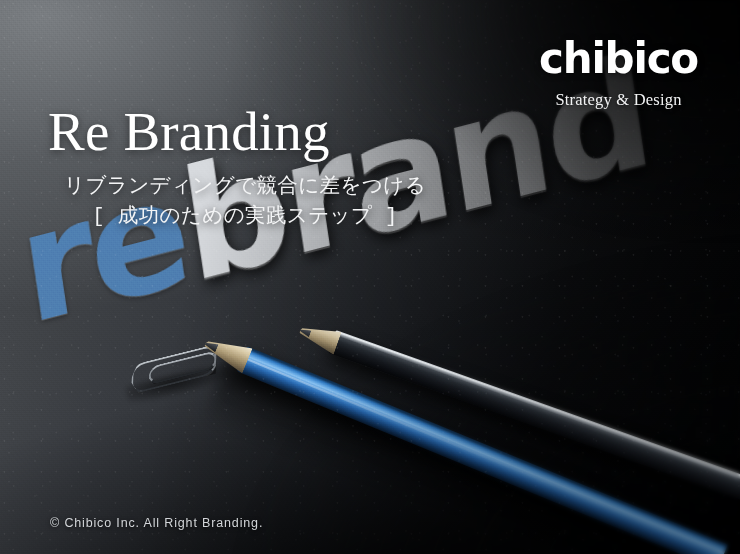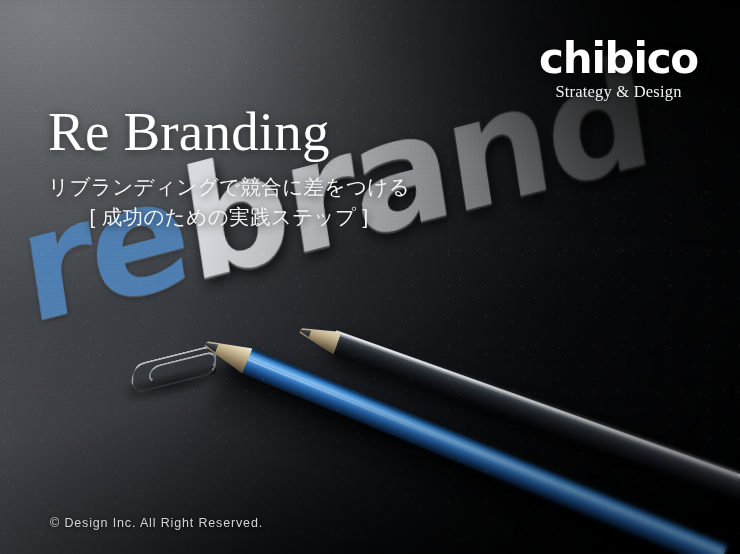--- a/index.html
+++ b/index.html
@@ -277,21 +277,21 @@
   .logo-word {
     font-family: "DejaVu Sans", sans-serif;
     font-weight: 700;
     font-size: 42px;
     line-height: 1;
     letter-spacing: -1.2px;
     color: #ffffff;
     text-shadow: 0 1px 6px rgba(0,0,0,0.55);
   }
   .logo-tag {
-    margin-top: 4px;
+    margin-top: 12px;
     font-family: "Liberation Serif", serif;
     font-size: 16.5px;
     line-height: 1;
     letter-spacing: 0.2px;
     color: #f2f3f4;
     text-shadow: 0 1px 4px rgba(0,0,0,0.6);
   }
 
   .headline-block {
     position: absolute;
@@ -300,26 +300,27 @@
   }
   .headline {
     font-family: "Liberation Serif", serif;
     font-size: 55px;
     line-height: 1.05;
     color: #ffffff;
     letter-spacing: 0.2px;
     text-shadow: 0 2px 9px rgba(0,0,0,0.5);
   }
   .sub1, .sub2 {
-    font-family: Liberation Sans, sans-serif;
+    font-family: Liberation Mono, monospace;
     font-size: 20.5px;
     line-height: 1.34;
     color: #f4f5f6;
     letter-spacing: 0.4px;
     text-shadow: 0 2px 8px rgba(0,0,0,0.72);
+    margin-left: 16px;
   }
   .sub1 { margin-top: 12px; }
   .sub2 { margin-top: 3px; text-align: center; }
 
   .copyright {
     position: absolute;
     left: 50px;
     bottom: 24px;
     font-family: "Liberation Sans", sans-serif;
     font-size: 12.5px;
@@ -370,15 +371,15 @@
     <div class="logo-word">chibico</div>
     <div class="logo-tag">Strategy &amp; Design</div>
   </div>
 
   <div class="headline-block">
     <div class="headline">Re Branding</div>
     <div class="sub1">リブランディングで競合に差をつける</div>
     <div class="sub2">[ 成功のための実践ステップ ]</div>
   </div>
 
-  <div class="copyright">© Design Inc. All Right Reserved.</div>
+  <div class="copyright">© Chibico Inc. All Right Branding.</div>
 
 </div>
 
 </body></html>

